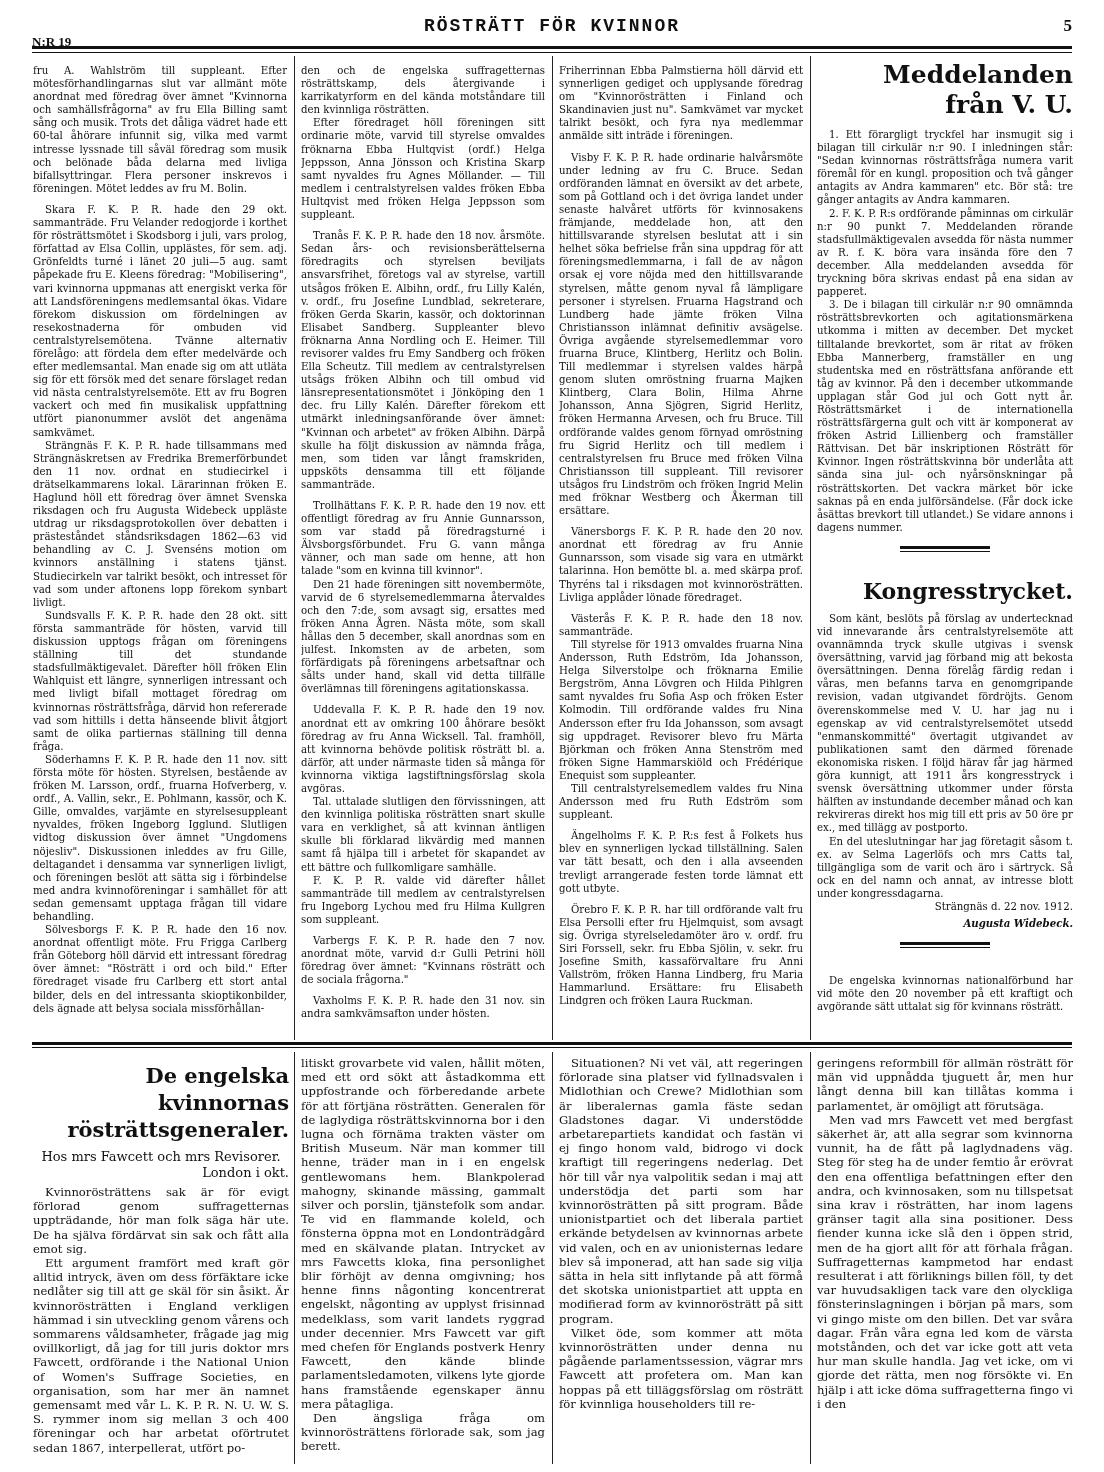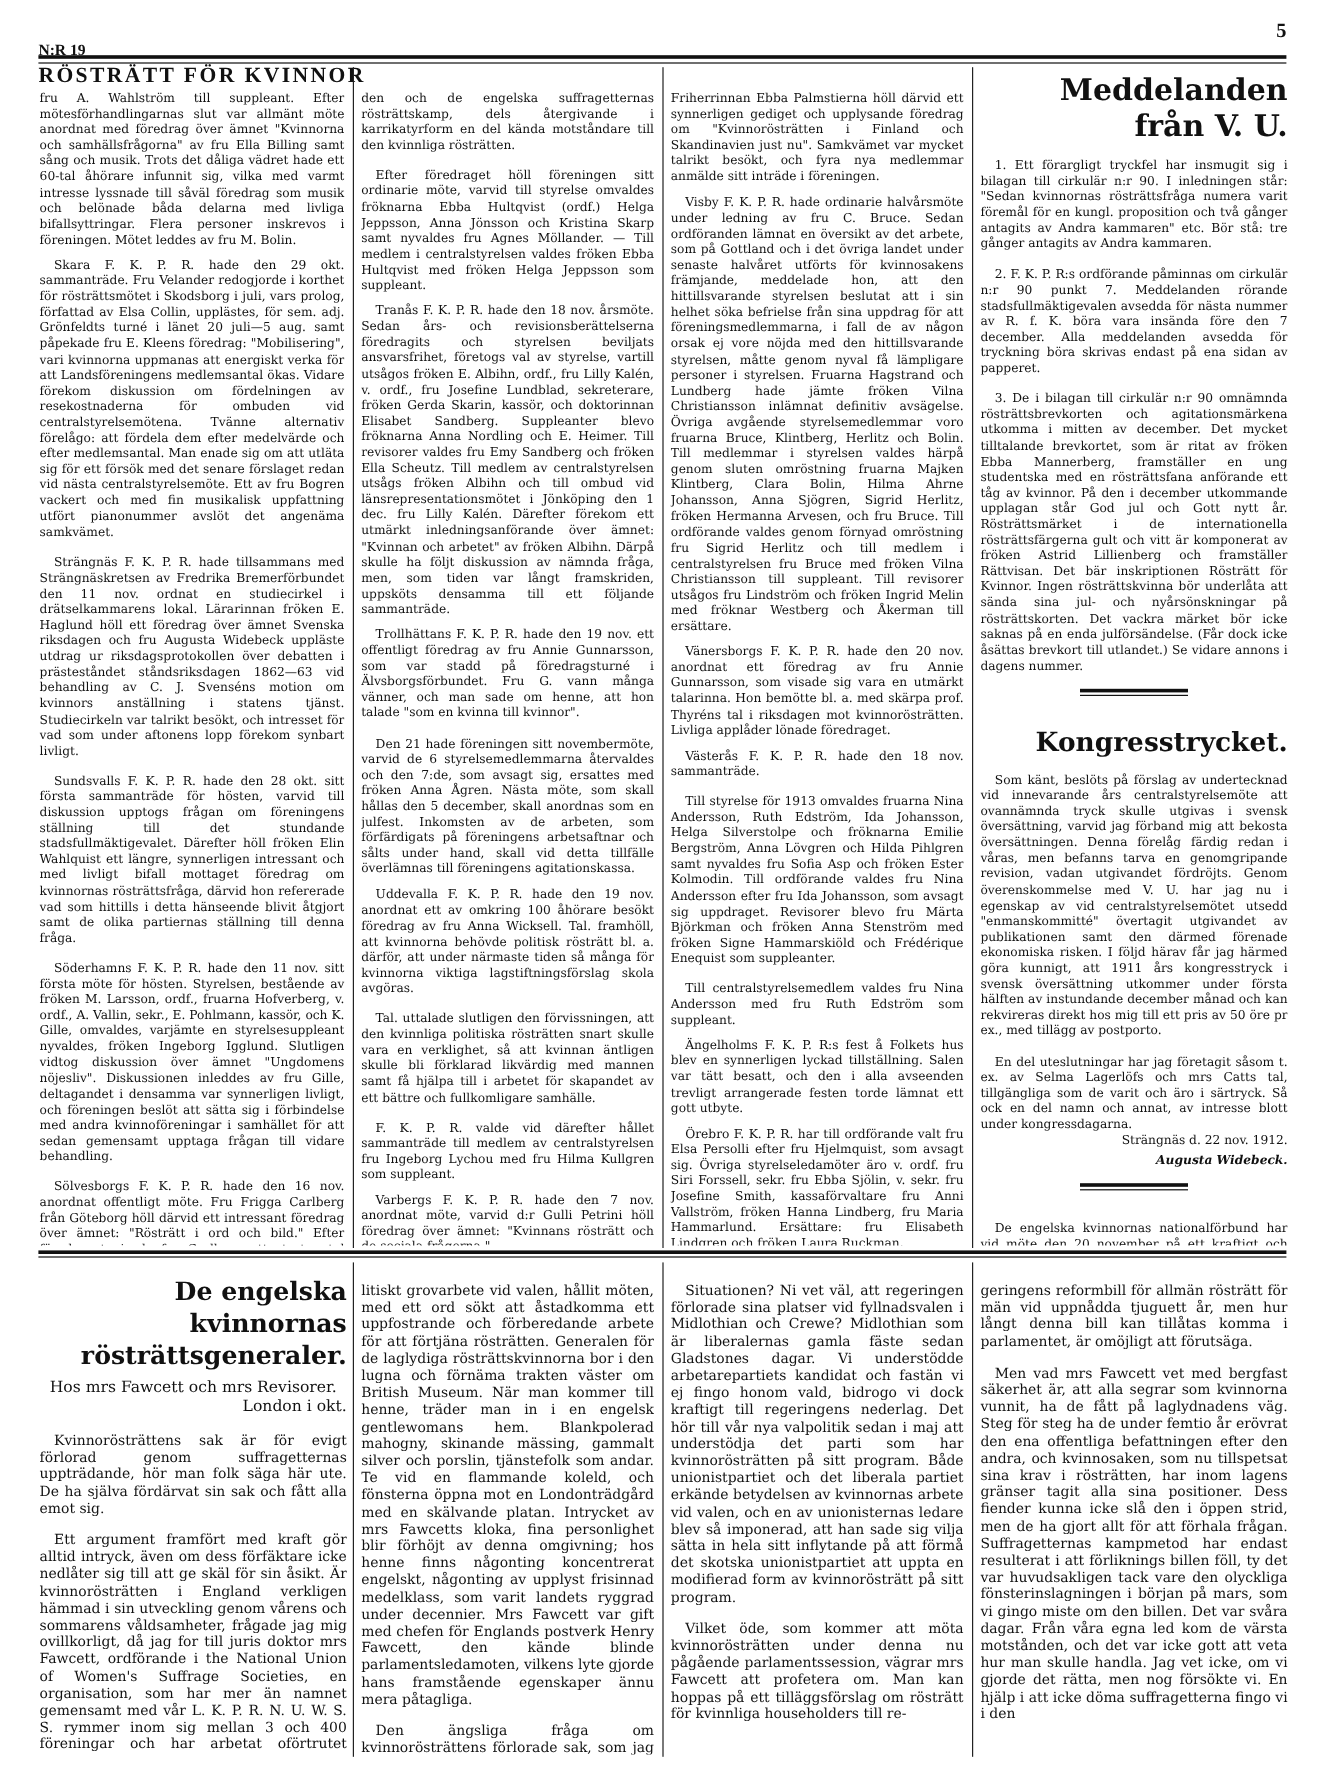--- a/index.html
+++ b/index.html
@@ -1,24 +1,24 @@
 <!DOCTYPE html>
 <html><head>
 <meta charset="utf-8">
 <style>
   html,body{margin:0;padding:0;background:#ffffff;}
   body{width:1104px;height:1472px;position:relative;overflow:hidden;color:#111;font-family:"DejaVu Serif","Liberation Serif",serif;}
   .masthead{position:absolute;left:32px;top:14px;width:1040px;height:26px;}
   .masthead .num{position:absolute;left:0;top:20px;font-size:13px;font-weight:bold;font-family:"Liberation Serif",serif;}
-  .masthead .title{position:absolute;left:0;right:0;top:2px;font-size:18px;font-weight:bold;letter-spacing:2px;font-family:Liberation Serif, serif;margin-top:36px;}
+  .masthead .title{position:absolute;left:0;right:0;top:2px;text-align:center;font-size:18px;font-weight:bold;letter-spacing:2px;font-family:Liberation Mono, monospace;}
   .masthead .page{position:absolute;right:0;top:2px;font-size:17px;font-weight:bold;font-family:"Liberation Serif",serif;}
   .rule-top{position:absolute;left:32px;top:46px;width:1040px;height:0;border-top:3px solid #111;}
   .rule-top2{position:absolute;left:32px;top:52px;width:1040px;height:0;border-top:1px solid #111;}
   .col{position:absolute;font-size:10.2px;line-height:13.1px;text-align:justify;hyphens:auto;overflow:hidden;}
-  .col p{margin:12px 0 0 0;text-indent:12px;}
+  .col p{margin:0 0 0 0;text-indent:12px;}
   .col p.gap{margin-top:8px;}
   .vr{position:absolute;width:0;border-left:1px solid #222;}
   .hr-mid{position:absolute;left:32px;top:1042px;width:1040px;border-top:3px solid #111;}
   .hr-mid2{position:absolute;left:32px;top:1047px;width:1040px;border-top:1px solid #111;}
   .col2{font-size:11.6px;line-height:14.2px;}
   h2.sec{margin:0 0 8px 0;text-align:right;font-family:"DejaVu Serif",serif;font-weight:bold;font-size:22px;line-height:26px;text-indent:0;}
   h2.big{font-size:25px;line-height:30px;text-align:right;}
   .sig{text-align:right;font-style:italic;font-weight:bold;margin-top:4px;}
   .dateline{text-align:right;}
   .center-rule{width:90px;margin:12px auto 26px auto;border-top:3px solid #111;border-bottom:1px solid #111;height:2px;}

